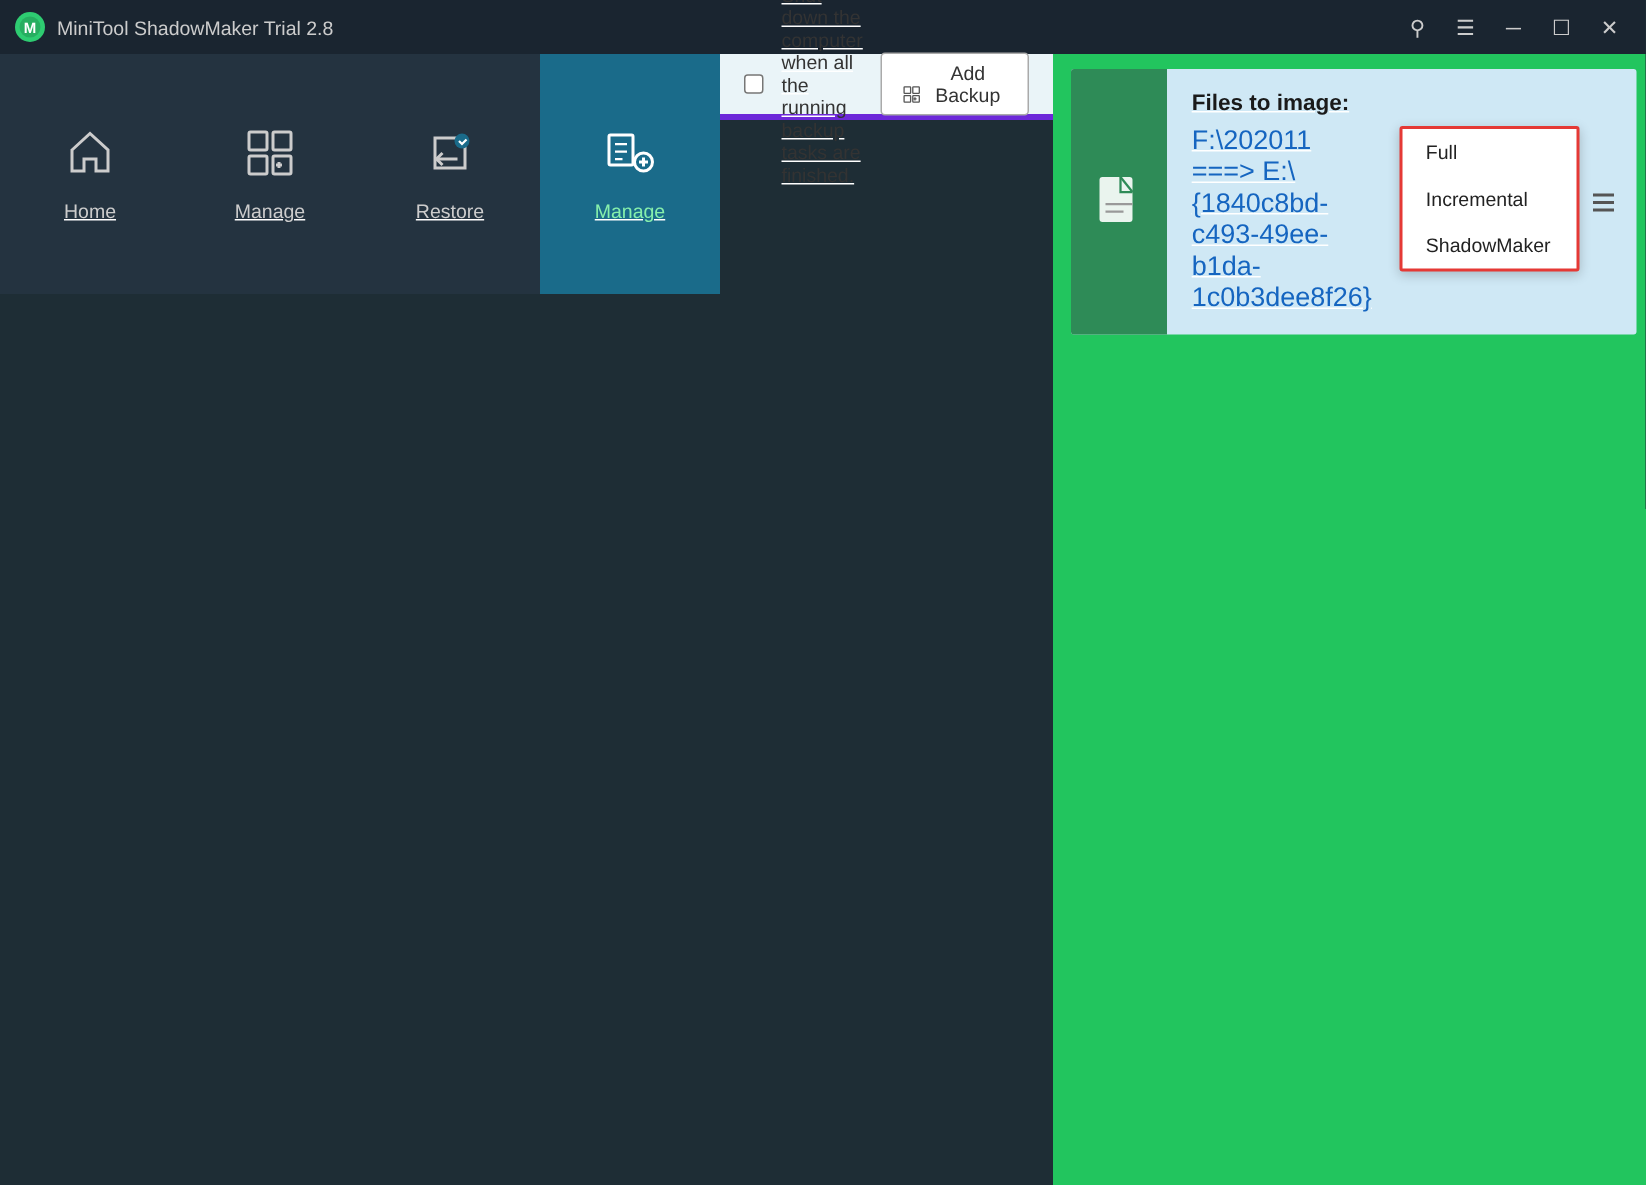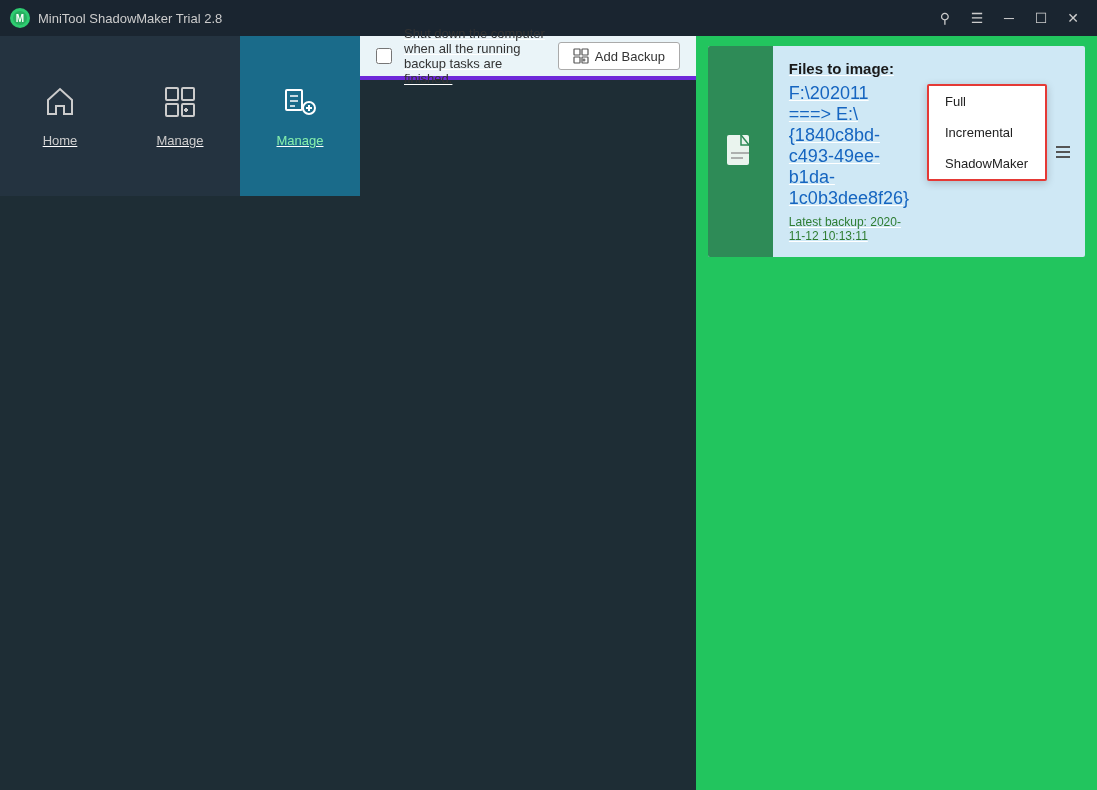--- a/index.html
+++ b/index.html
@@ -282,20 +282,32 @@
           <rect x="20" y="4" width="12" height="12" rx="1" stroke="#ccc" stroke-width="2"></rect>
           <rect x="4" y="20" width="12" height="12" rx="1" stroke="#ccc" stroke-width="2"></rect>
           <rect x="20" y="20" width="12" height="12" rx="1" stroke="#ccc" stroke-width="2"></rect>
           <path d="M22 26h4M24 24v4" stroke="#ccc" stroke-width="2"></path>
         </svg>
       </span>
       <span>Manage</span>
     </div>
 
 
+    <div class="nav-item">
+      <span class="nav-icon">
+        <svg width="36" height="36" viewBox="0 0 36 36" fill="none">
+          <path d="M28 8H8v20h20V8z" stroke="#ccc" stroke-width="2"></path>
+          <path d="M13 18l-4 4 4 4" stroke="#ccc" stroke-width="2"></path>
+          <path d="M9 22h14" stroke="#ccc" stroke-width="2"></path>
+          <circle cx="26" cy="10" r="5" fill="#1a6b8a"></circle>
+          <path d="M24 10l2 2 3-3" stroke="#fff" stroke-width="1.5"></path>
+        </svg>
+      </span>
+      <span>Restore</span>
+    </div>
 
     <div class="nav-item active">
       <span class="nav-icon">
         <svg width="36" height="36" viewBox="0 0 36 36" fill="none">
           <rect x="4" y="6" width="16" height="20" rx="1" stroke="#fff" stroke-width="2"></rect>
           <path d="M8 12h8M8 17h8M8 22h5" stroke="#fff" stroke-width="1.5"></path>
           <circle cx="27" cy="24" r="6" stroke="#fff" stroke-width="2"></circle>
           <path d="M24 24h6M27 21v6" stroke="#fff" stroke-width="2"></path>
         </svg>
       </span>
@@ -328,21 +340,20 @@
         <svg width="42" height="42" viewBox="0 0 42 42" fill="none">
           <rect x="8" y="4" width="22" height="30" rx="2" fill="#fff" opacity="0.9"></rect>
           <path d="M22 4v10h8" fill="none" stroke="#2e8b57" stroke-width="1.5"></path>
           <path d="M22 4l8 10" stroke="#2e8b57" stroke-width="1.5"></path>
           <path d="M12 22h18M12 27h12" stroke="#999" stroke-width="1.5"></path>
         </svg>
       </div>
       <div class="backup-card-body">
         <div class="backup-card-title">Files to image:</div>
         <div class="backup-card-path">F:\202011 ===&gt; E:\{1840c8bd-c493-49ee-b1da-1c0b3dee8f26}</div>
-        <div class="backup-card-date">Latest backup: 2020-11-12 10:13:11</div>
       </div>
       <div class="backup-card-actions">
         <button class="backup-now-btn">Back up Now</button>
         <button class="backup-dropdown-btn">
           <svg width="10" height="10" viewBox="0 0 10 10">
             <path d="M2 3l3 4 3-4" stroke="#fff" stroke-width="1.5" fill="none"></path>
           </svg>
         </button>
 
         <div class="dropdown-menu">

